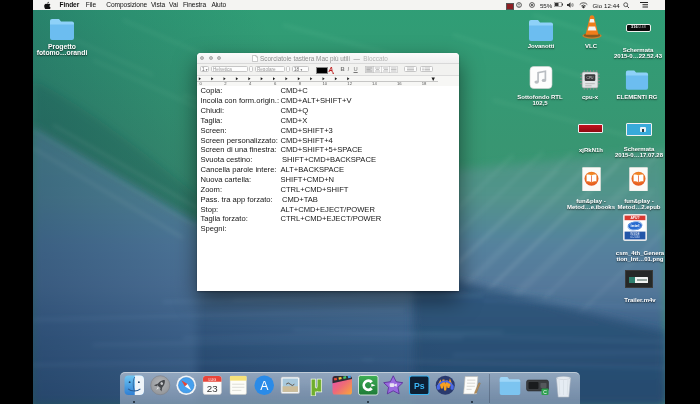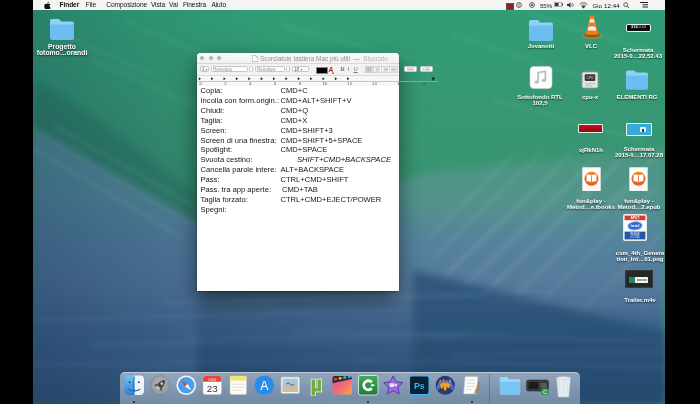--- a/index.html
+++ b/index.html
@@ -8,21 +8,21 @@
 #wall{position:absolute;left:0;top:0;}
 .abs{position:absolute;}
 
 #menubar{position:absolute;left:33px;top:0;width:632px;height:10px;background:#f4f4f2;
   font-size:6.6px;color:#111;letter-spacing:-0.08px;}
 #menubar .mi{position:absolute;top:1px;}
 
 .dlabel{position:absolute;color:#fff;font-size:6px;line-height:6.1px;text-align:center;font-weight:bold;
   text-shadow:0 1px 1.5px rgba(0,0,0,.7);white-space:nowrap;}
 
-#win{position:absolute;left:197px;top:53px;width:202px;height:238px;background:#fff;
+#win{position:absolute;left:197px;top:53px;width:262px;height:238px;background:#fff;
   border-radius:4px 4px 2px 2px;box-shadow:0 9px 22px rgba(0,0,0,.5), 0 1px 2px rgba(0,0,0,.3);}
 #titlebar{position:absolute;left:0;top:0;width:100%;height:10px;background:linear-gradient(#fbfbfb,#f0f0f0);
   border-radius:4px 4px 0 0;border-bottom:1px solid #d9d9d9;}
 .tl{position:absolute;top:3px;width:4px;height:4px;border-radius:50%;background:#c3c3c3;border:0.5px solid #ababab;box-sizing:border-box;}
 #wtitle{position:absolute;left:55px;top:1.6px;font-size:6.4px;color:#8f8f8f;white-space:nowrap;}
 #toolbar{position:absolute;left:0;top:11px;width:100%;height:11px;background:#f2f2f0;border-bottom:1px solid #dcdcdc;}
 .tbtn{position:absolute;top:2px;height:6px;border:0.5px solid #c6c6c6;border-radius:1.5px;background:#fdfdfd;
   font-size:4.6px;color:#666;line-height:6px;padding:0 1px;box-sizing:border-box;white-space:nowrap;overflow:hidden;}
 #ruler{position:absolute;left:0;top:23px;width:100%;height:10px;background:#f7f7f5;border-bottom:1px solid #e3e3e3;}
 #content{position:absolute;left:0;top:33px;width:100%;height:205px;background:#fff;overflow:hidden;padding-top:0.4px;}
@@ -392,42 +392,50 @@
       </div>
   <div class="row">
         <span>Taglia:</span>
         <span class="sc">CMD+X</span>
       </div>
   <div class="row">
         <span>Screen:</span>
         <span class="sc">CMD+SHIFT+3</span>
       </div>
   <div class="row">
+        <span>Screen personalizzato:</span>
+        <span class="sc">CMD+SHIFT+4</span>
+      </div>
+  <div class="row">
         <span>Screen di una finestra:</span>
         <span class="sc">CMD+SHIFT+5+SPACE</span>
       </div>
   <div class="row">
-        <span>Spotlight:</span>
-        <span class="sc">CMD+SPACE</span>
-      </div>
-  <div class="row">
         <span>Svuota cestino:</span>
-        <span class="sc" style="left:100px;font-style:italic;">SHIFT+CMD+BACKSPACE</span>
+        <span class="sc" style="left:85px;">SHIFT+CMD+BACKSPACE</span>
       </div>
   <div class="row">
         <span>Cancella parole intere:</span>
         <span class="sc">ALT+BACKSPACE</span>
       </div>
   <div class="row">
-        <span>Pass:</span>
+        <span>Nuova cartella:</span>
+        <span class="sc">SHIFT+CMD+N</span>
+      </div>
+  <div class="row">
+        <span>Zoom:</span>
         <span class="sc">CTRL+CMD+SHIFT</span>
       </div>
   <div class="row">
-        <span>Pass. tra app aperte:</span>
+        <span>Pass. tra app forzato:</span>
         <span class="sc" style="left:85px;">CMD+TAB</span>
+      </div>
+  <div class="row">
+        <span>Stop:</span>
+        <span class="sc">ALT+CMD+EJECT/POWER</span>
       </div>
   <div class="row">
         <span>Taglia forzato:</span>
         <span class="sc">CTRL+CMD+EJECT/POWER</span>
       </div>
   <div class="row">
         <span>Spegni:</span>
       </div>
  </div>
 </div>

